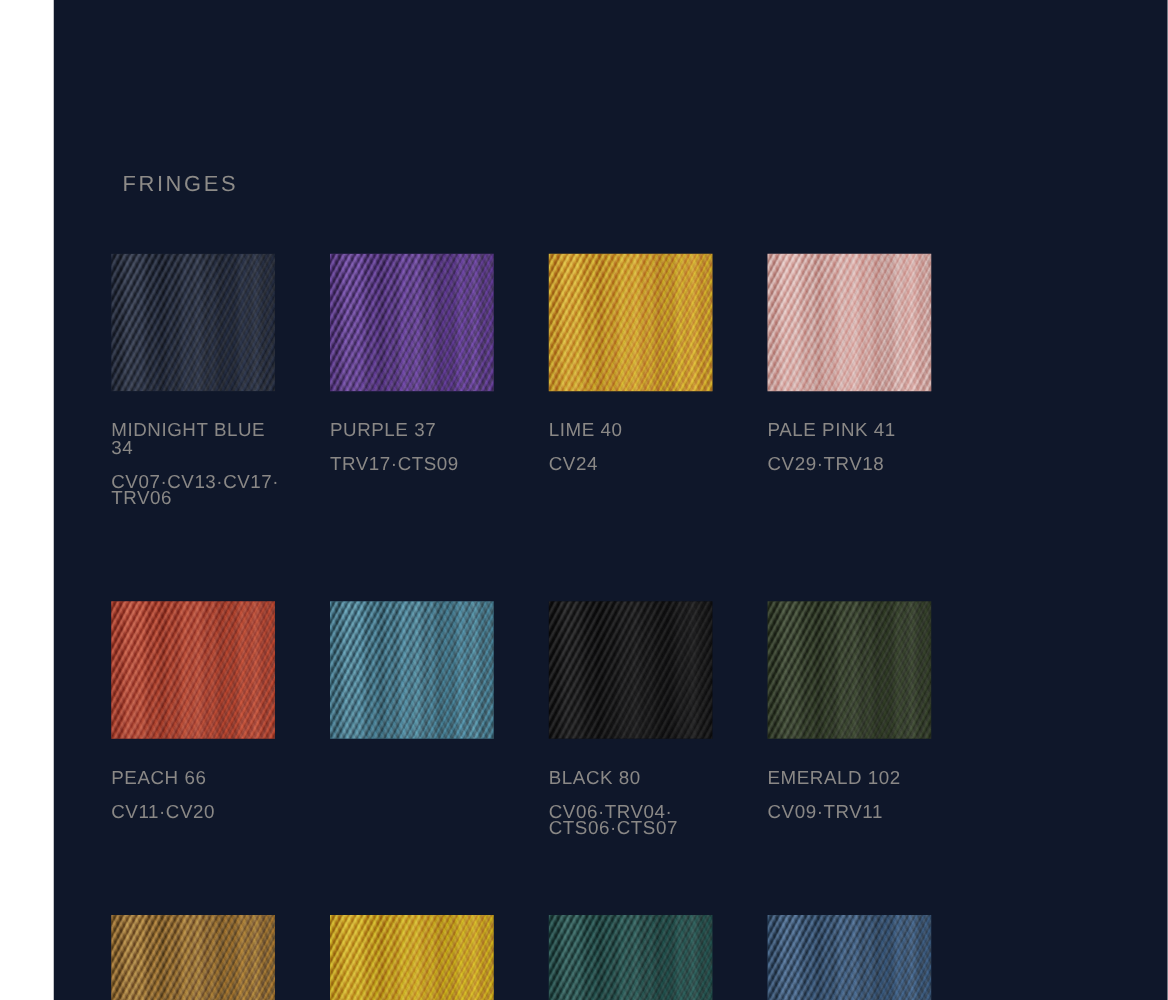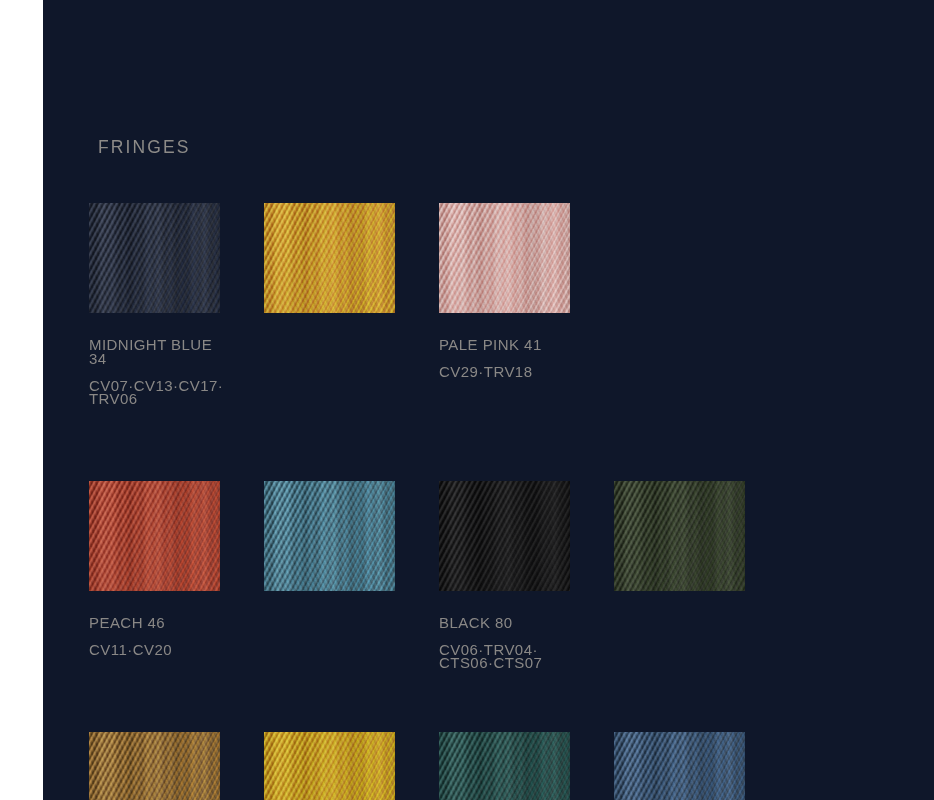--- a/index.html
+++ b/index.html
@@ -154,26 +154,41 @@
           <div class="tex"></div>
           <div class="tex2"></div>
         </div>
         <div class="label" style="color: rgb(138, 136, 134);">
           <span class="name">MIDNIGHT BLUE 34</span>
           <span class="codes">CV07·CV13·CV17·
 TRV06</span>
         </div>
       </div>
 
+      <div class="cell">
+        <div class="swatch" style="background-color: rgb(80, 48, 124);">
+          <div class="sheen"></div>
+          <div class="tex"></div>
+          <div class="tex2"></div>
+        </div>
+        <div class="label" style="color: rgb(138, 136, 134);">
+          <span class="name">PURPLE 37</span>
+          <span class="codes">TRV17·CTS09</span>
+        </div>
+      </div>
 
       <div class="cell">
         <div class="swatch" style="background-color: rgb(205, 150, 32);">
           <div class="sheen"></div>
           <div class="tex"></div>
           <div class="tex2"></div>
+        </div>
+        <div class="label" style="color: rgb(138, 136, 134);">
+          <span class="name">LIME 40</span>
+          <span class="codes">CV24</span>
         </div>
       </div>
 
       <div class="cell">
         <div class="swatch" style="background-color: rgb(217, 169, 164);">
           <div class="sheen"></div>
           <div class="tex"></div>
           <div class="tex2"></div>
         </div>
         <div class="label" style="color: rgb(138, 136, 134);">
@@ -189,21 +204,21 @@
 
     <div class="row">
 
       <div class="cell">
         <div class="swatch" style="background-color: rgb(168, 58, 39);">
           <div class="sheen"></div>
           <div class="tex"></div>
           <div class="tex2"></div>
         </div>
         <div class="label" style="color: rgb(138, 136, 134);">
-          <span class="name">PEACH 46</span>
+          <span class="name">PEACH 66</span>
           <span class="codes">CV11·CV20</span>
         </div>
       </div>
 
 
       <div class="cell">
         <div class="swatch" style="background-color: rgb(60, 109, 128);">
           <div class="sheen"></div>
           <div class="tex"></div>
           <div class="tex2"></div>
@@ -222,20 +237,24 @@
 CTS06·CTS07</span>
         </div>
       </div>
 
       <div class="cell">
         <div class="swatch" style="background-color: rgb(39, 49, 30);">
           <div class="sheen"></div>
           <div class="tex"></div>
           <div class="tex2"></div>
         </div>
+        <div class="label" style="color: rgb(138, 136, 134);">
+          <span class="name">EMERALD 102</span>
+          <span class="codes">CV09·TRV11</span>
+        </div>
       </div>
 
     </div>
 
     <div class="row-spacer-2"></div>
 
     <div class="row">
 
       <div class="cell">
         <div class="swatch" style="background-color: rgb(138, 98, 39);">

